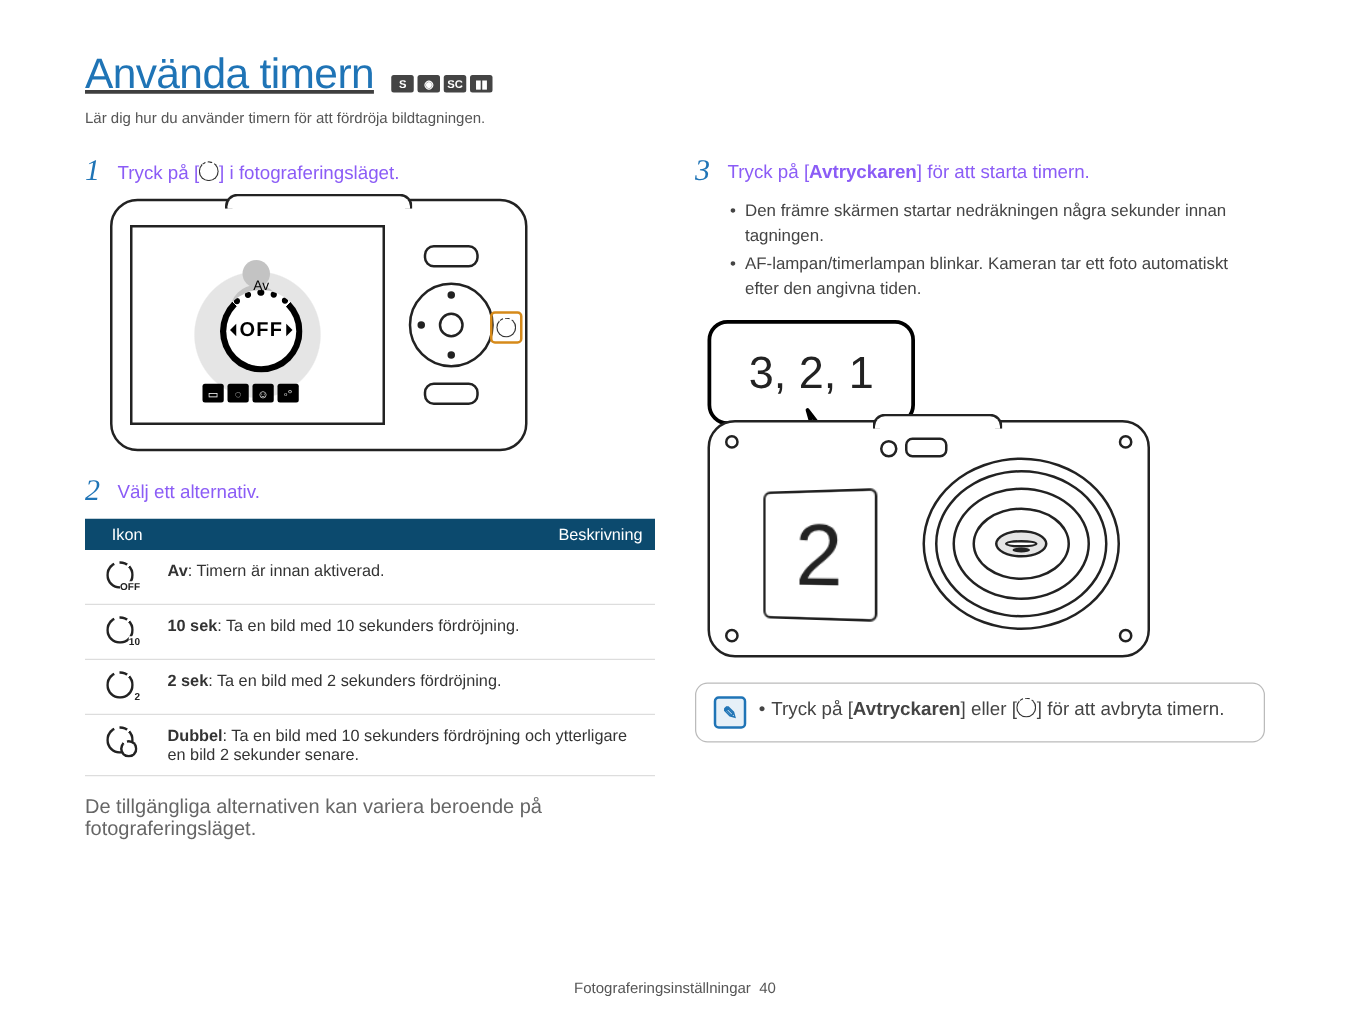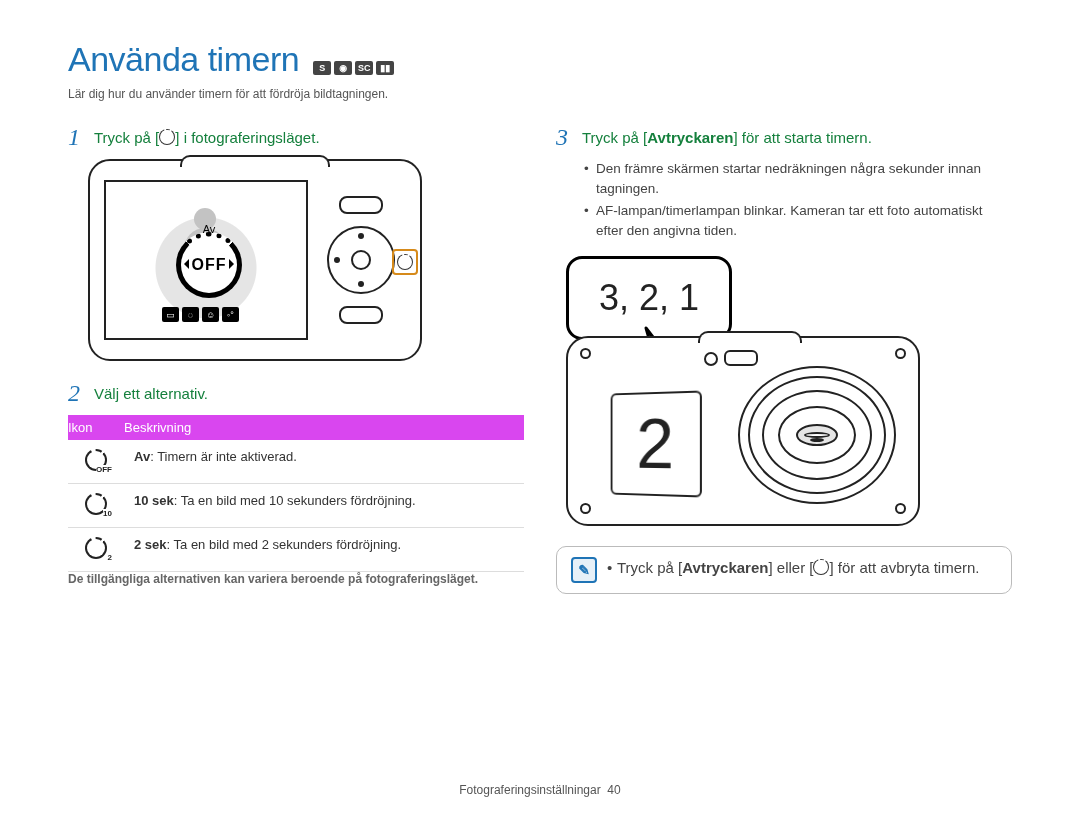--- a/index.html
+++ b/index.html
@@ -12,20 +12,21 @@
     color: #3f3f3f;
     position: relative;
   }
   .page {
     padding: 40px 68px 30px 68px;
   }
   .title-row {
     display: flex;
     align-items: baseline;
     gap: 14px;
+    text-decoration: underline;
   }
   .title {
     font-size: 34px;
     color: #1f74b6;
     font-weight: 400;
     margin: 0;
     letter-spacing: -0.5px;
   }
   .title-icons {
     display: flex;
@@ -66,21 +67,21 @@
     font-size: 24px;
     font-style: italic;
     color: #1f74b6;
     font-family: Georgia, 'Times New Roman', serif;
     line-height: 1;
     width: 20px;
     flex-shrink: 0;
   }
   .step-text {
     font-size: 15px;
-    color: #15803d;
+    color: #8b5cf6;
     padding-top: 4px;
   }
   .step-text b { font-weight: 700; }
   .inline-icon {
     display: inline-block;
     width: 14px; height: 14px;
     border: 1.5px solid #333;
     border-radius: 50%;
     border-top-style: dashed;
     vertical-align: -2px;
@@ -180,26 +181,26 @@
     font-size:13px; color:#222;
   }
 
   
   table.options {
     border-collapse: collapse;
     width: 100%;
     margin-top: 8px;
   }
   table.options th {
-    background: #d946ef;
+    background: #0c4a6e;
     color: #fff;
     font-weight: 400;
     font-size: 13px;
-    text-align: left;
-    padding: 5px 0;
+    text-align: right;
+    padding: 5px 10px;
   }
   table.options td {
     border-bottom: 1px solid #ddd;
     padding: 9px 10px;
     font-size: 13px;
     color: #333;
     vertical-align: top;
   }
   table.options td.icon-cell {
     width: 36px;
@@ -213,21 +214,21 @@
   .opt-icon.sub::after{
     content: attr(data-sub);
     position:absolute; bottom:-5px; right:-7px;
     font-size:8px; font-weight:bold; color:#222; background:#fff;
   }
   .opt-icon.dbl::before{
     content:""; position:absolute; right:-5px; bottom:-5px;
     width:10px; height:10px; border:2px solid #222; border-radius:50%; border-top-style:dashed; background:#fff;
   }
   .footnote-left {
-    font-size: 12px; color: #666; margin-top: 0; font-weight: bold;
+    font-size: 16px; color: #666; margin-top: 16px;
   }
 
   
   ul.sub {
     list-style: none;
     padding: 0 0 0 28px;
     margin: 2px 0 16px 0;
   }
   ul.sub li {
     font-size: 13.5px; color: #444;
@@ -386,29 +387,33 @@
       </div>
 
       <table class="options">
         <tbody>
             <tr>
           <th>Ikon</th>
           <th>Beskrivning</th>
         </tr>
         <tr>
           <td class="icon-cell"><span class="opt-icon sub" data-sub="OFF"></span></td>
-          <td><b>Av</b><span>: Timern är inte aktiverad.</span></td>
+          <td><b>Av</b><span>: Timern är innan aktiverad.</span></td>
         </tr>
         <tr>
           <td class="icon-cell"><span class="opt-icon sub" data-sub="10"></span></td>
           <td><b>10 sek</b><span>: Ta en bild med 10 sekunders fördröjning.</span></td>
         </tr>
         <tr>
           <td class="icon-cell"><span class="opt-icon sub" data-sub="2"></span></td>
           <td><b>2 sek</b><span>: Ta en bild med 2 sekunders fördröjning.</span></td>
+        </tr>
+        <tr>
+          <td class="icon-cell"><span class="opt-icon dbl"></span></td>
+          <td><b>Dubbel</b><span>: Ta en bild med 10 sekunders fördröjning och ytterligare en bild 2 sekunder senare.</span></td>
         </tr>
       </tbody>
         </table>
 
       <div class="footnote-left">De tillgängliga alternativen kan variera beroende på fotograferingsläget.</div>
     </div>
 
     <div class="col">
 
       <div class="step">

